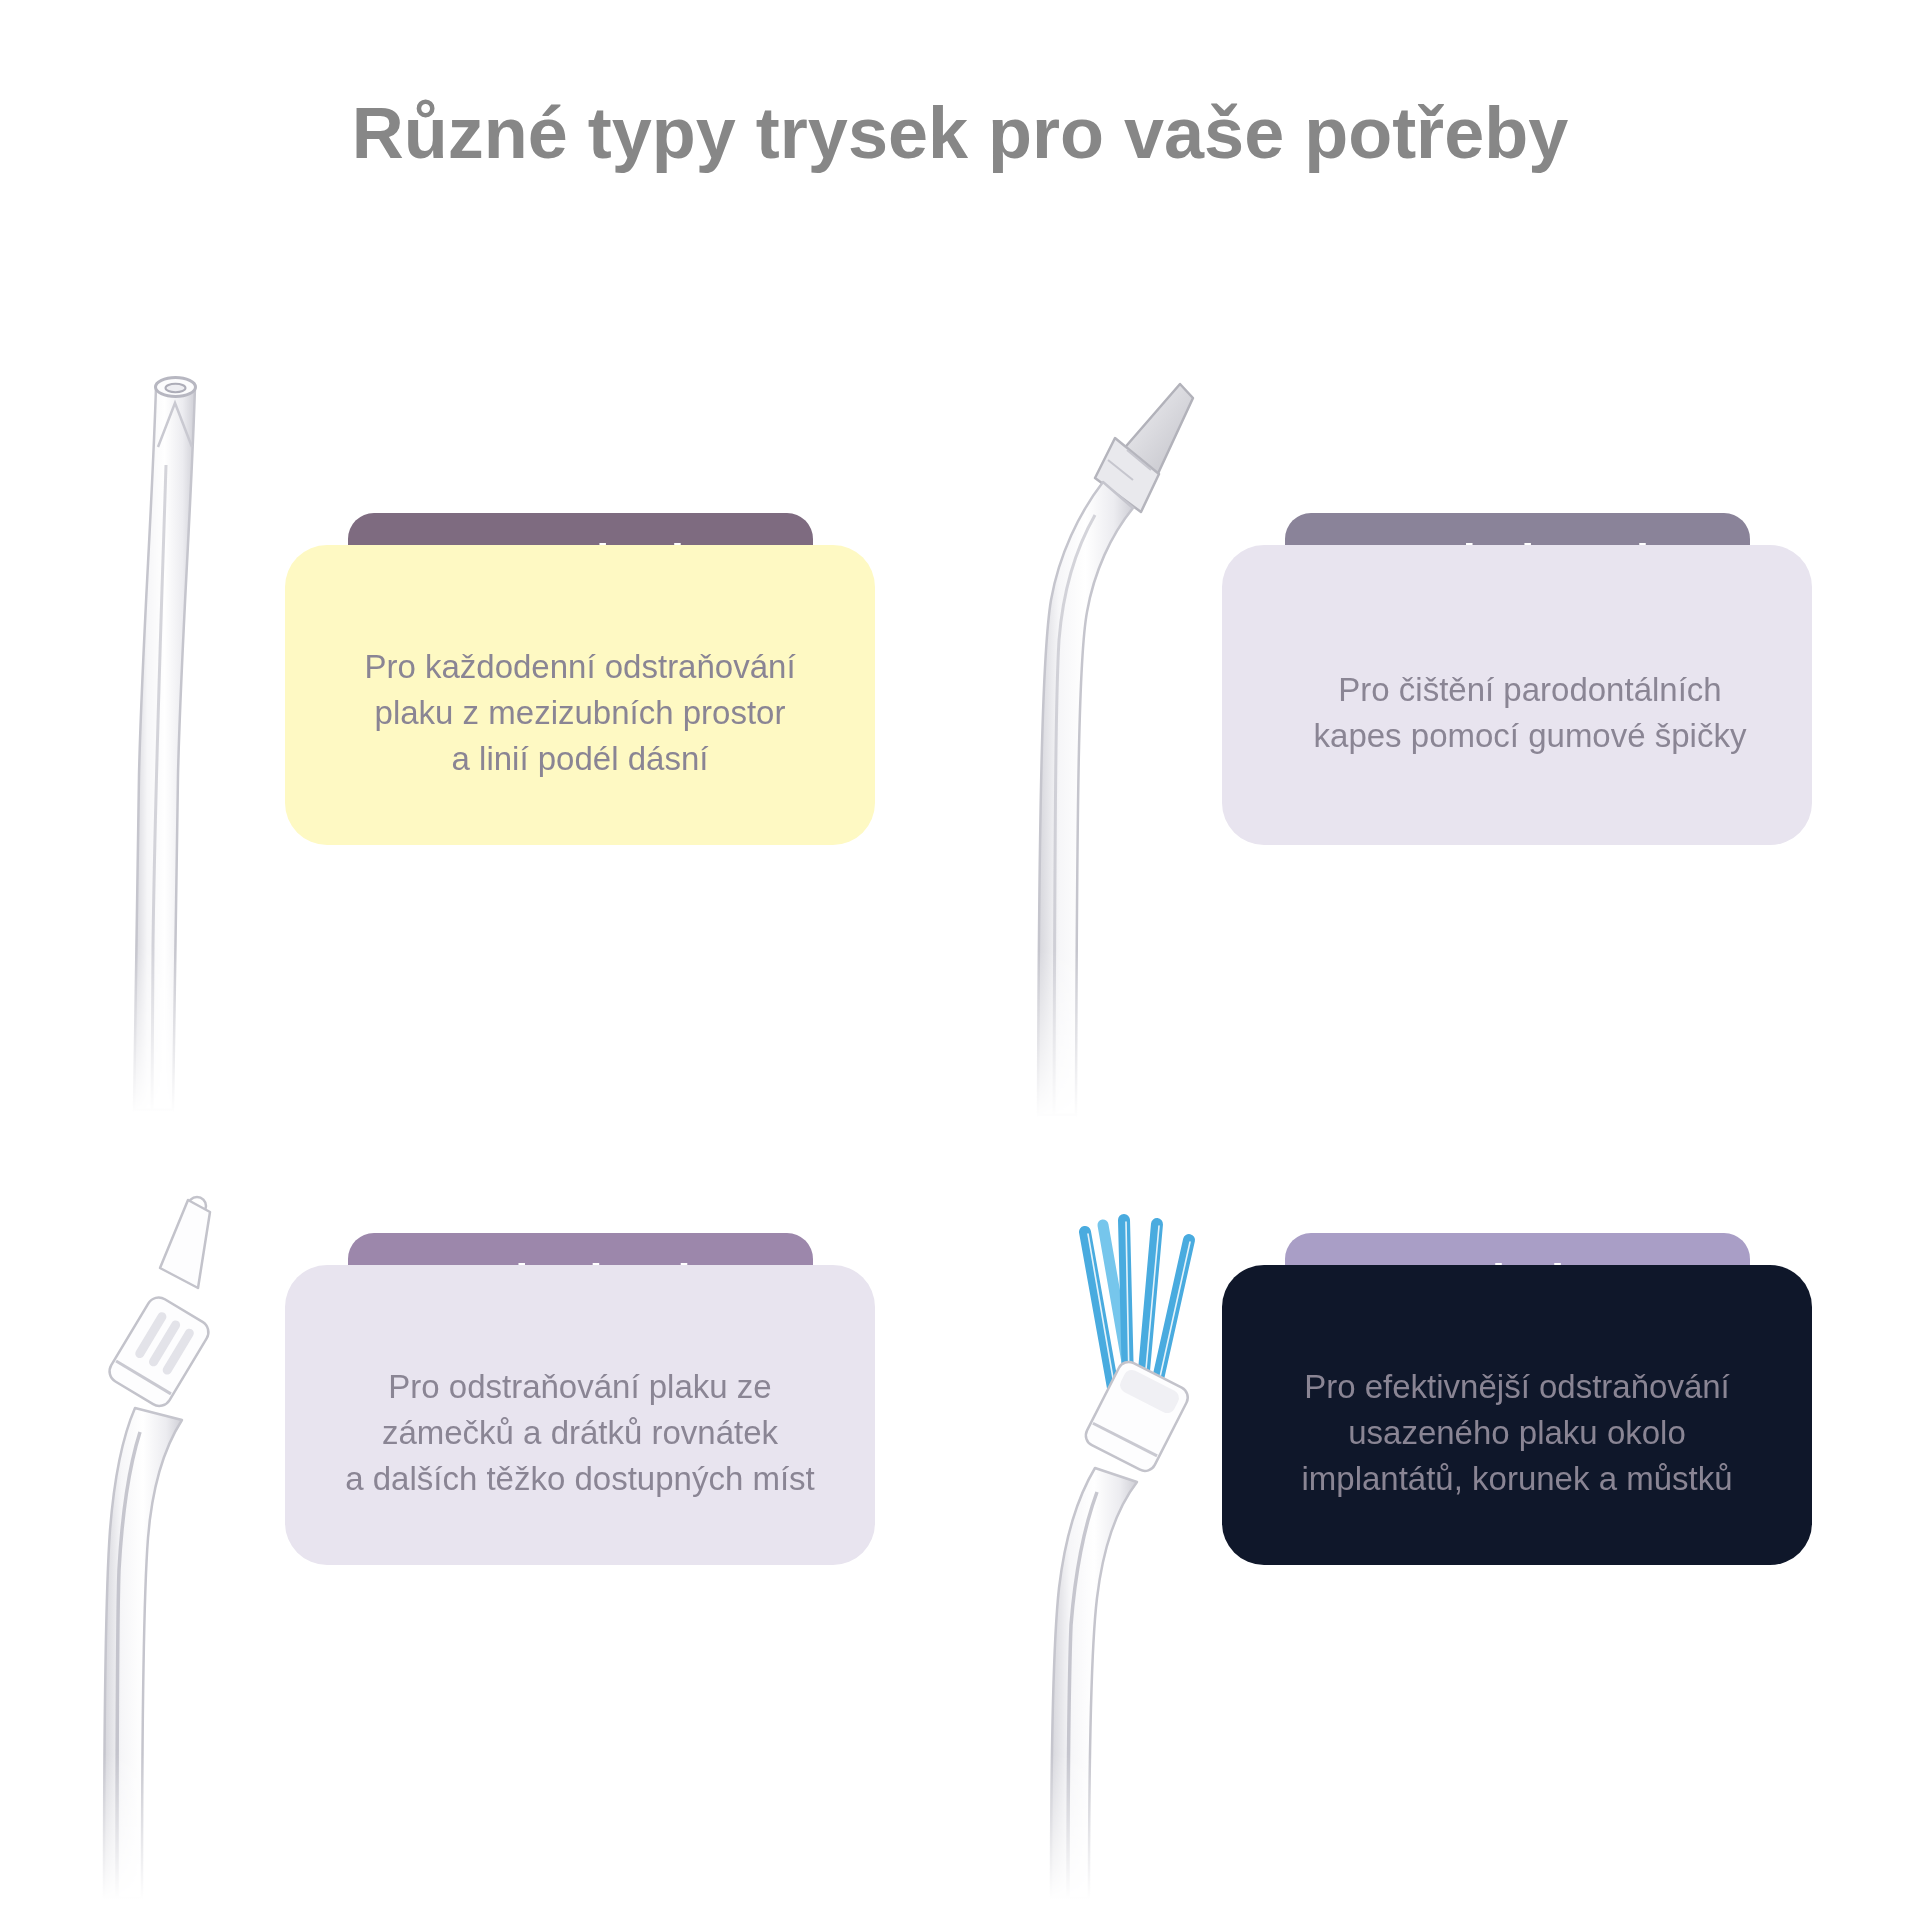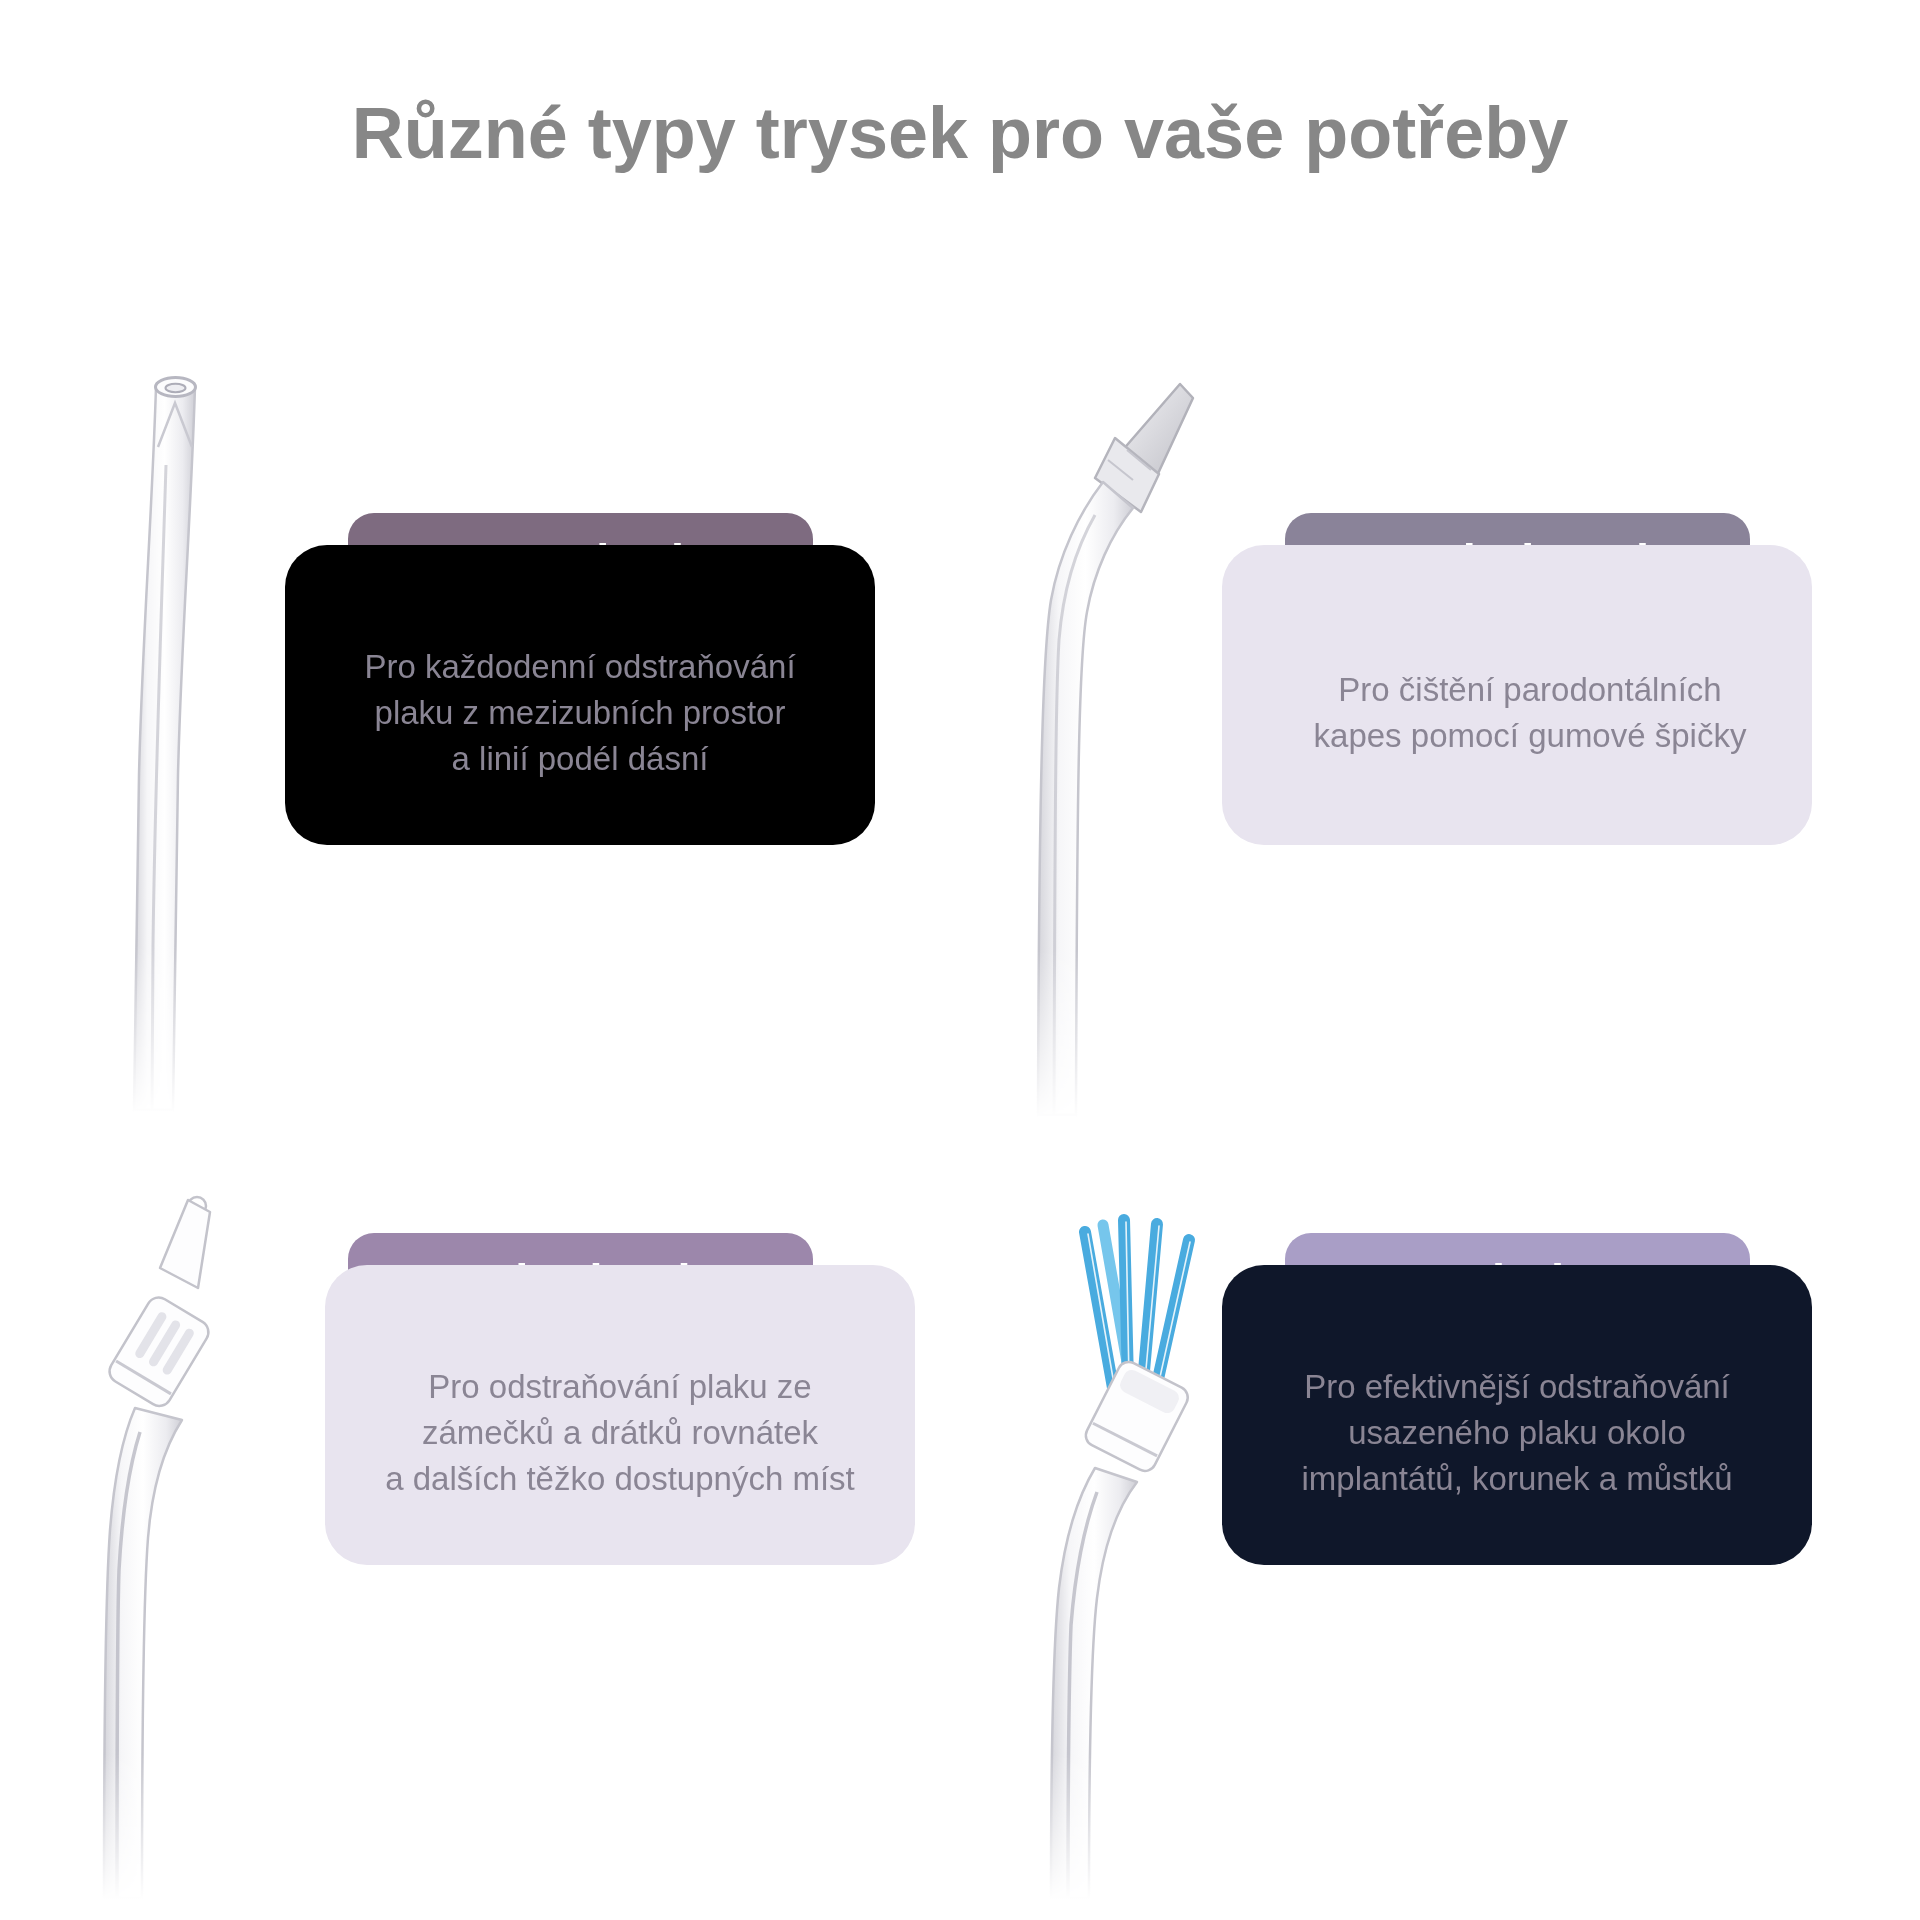--- a/index.html
+++ b/index.html
@@ -23,21 +23,21 @@
   }
   .desc{
     font-size:33px;line-height:46px;text-align:center;white-space:pre-line;
   }
   .nozzle{position:absolute;}
   
   .box-standard    {left:285px;  top:545px;}
   .badge-standard  {left:348px;  top:513px;}
   .box-periodontal {left:1222px; top:545px;}
   .badge-periodontal{left:1285px;top:513px;}
-  .box-orthodontic {left:285px;  top:1265px;margin-left:40px;}
+  .box-orthodontic {left:285px;  top:1265px;}
   .badge-orthodontic{left:348px; top:1233px;}
   .box-dental      {left:1222px; top:1265px;}
   .badge-dental    {left:1285px; top:1233px;}
   .nozzle-standard    {left:95px;  top:345px;}
   .nozzle-periodontal {left:975px; top:350px;}
   .nozzle-orthodontic {left:40px;  top:1170px;}
   .nozzle-dental      {left:985px; top:1170px;}
 </style>
 </head>
 <body>
@@ -67,21 +67,21 @@
     <path d="M63,102 L80,58 L97,102" fill="none" stroke="#c9c9d1" stroke-width="2.5"></path>
     <path d="M71,120 C66,280 60,440 58,600 L57,765" fill="none" stroke="#c2c2cb" stroke-width="3" opacity="0.7"></path>
     <ellipse cx="80.5" cy="42" rx="20" ry="9.5" fill="#fcfcfd" stroke="#b7b7c1" stroke-width="3"></ellipse>
     <ellipse cx="80.5" cy="43" rx="10" ry="4.2" fill="#eeeef2" stroke="#adadb8" stroke-width="2"></ellipse>
   </g>
 </svg>
 
 <div class="badge badge-standard" style="background-color: rgb(126, 107, 128);">
   <span>Standard</span>
 </div>
-<div class="card-box box-standard" style="background-color: #000000;">
+<div class="card-box box-standard" style="background-color: #fef9c3;">
   <div class="desc" style="color: rgb(138, 133, 148);">Pro každodenní odstraňování
 plaku z mezizubních prostor
 a linií podél dásní</div>
 </div>
 
 <svg class="nozzle nozzle-periodontal" width="260" height="770" viewBox="0 0 260 770">
   <defs>
     <linearGradient id="tgP" x1="0" y1="0" x2="1" y2="0">
       <stop offset="0" stop-color="#d5d5db"></stop>
         <stop offset="0.22" stop-color="#f6f6f8"></stop>

